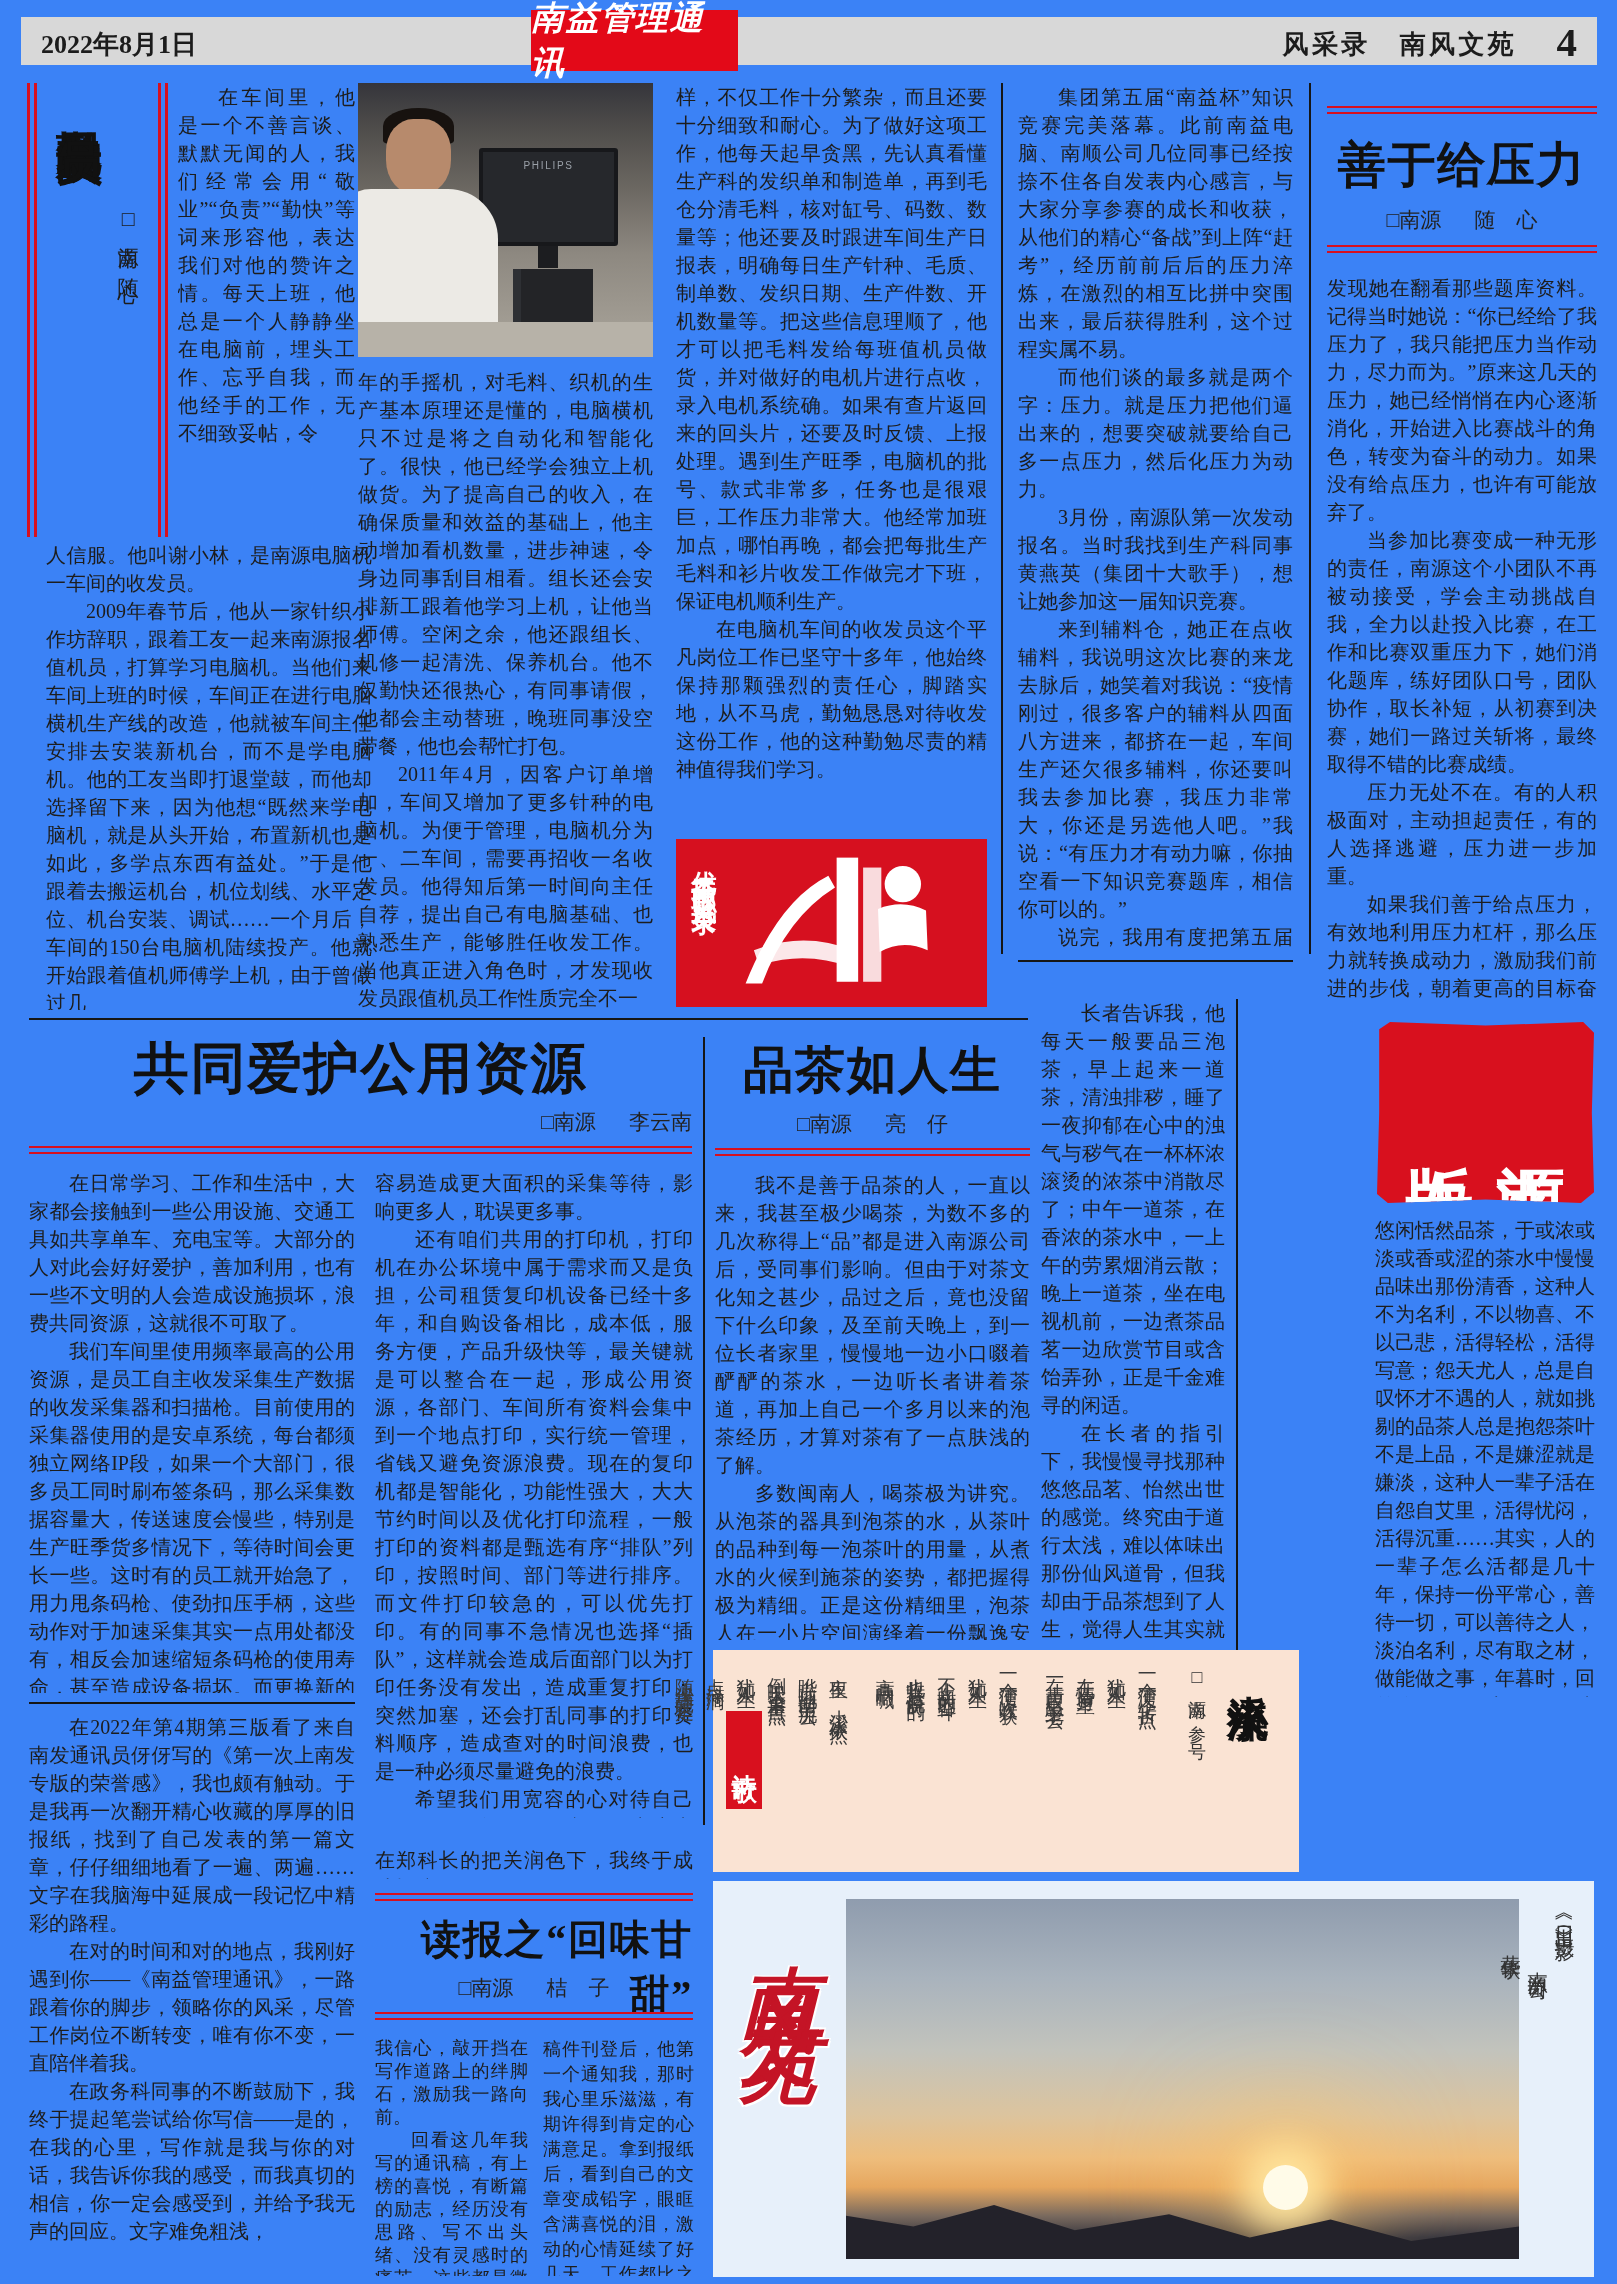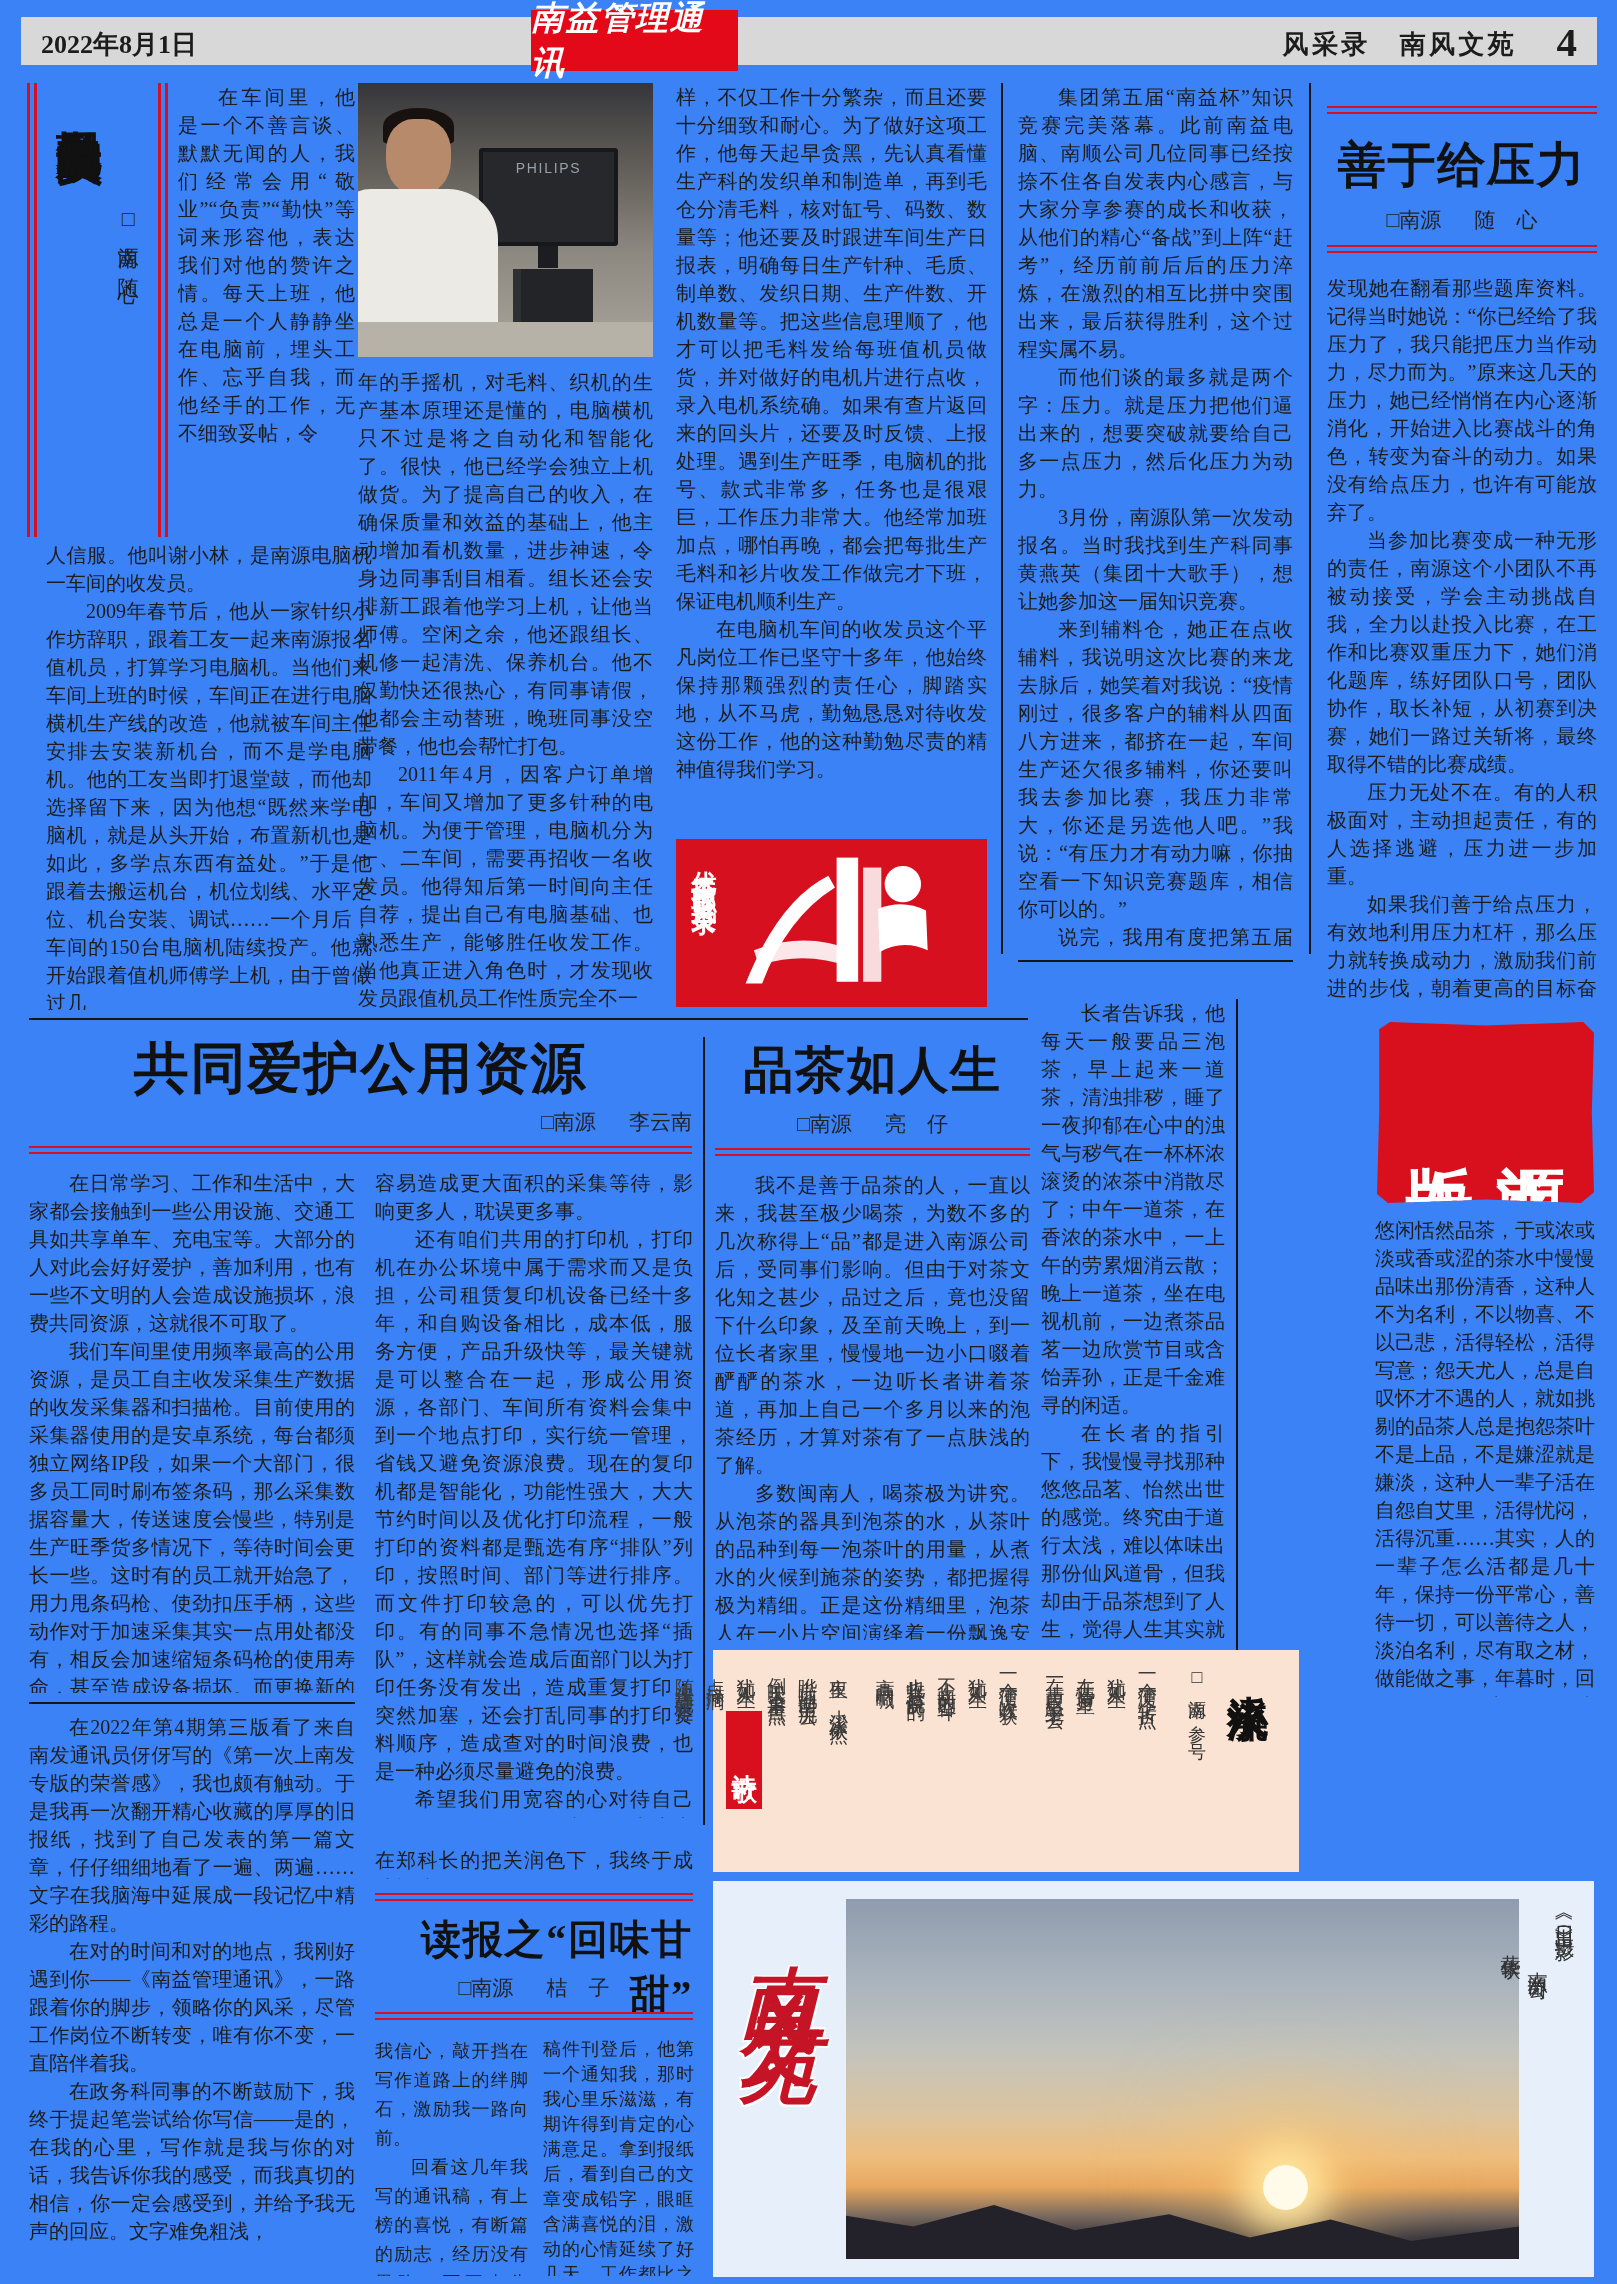--- a/index.html
+++ b/index.html
@@ -21,21 +21,21 @@
   .byline{font-size:21px;color:#222;}
   .byline .gap{display:inline-block;width:28px;}
   
   .header-bar{left:21px;top:16.6px;width:1576px;height:48px;background:#d8d8d8;}
   .masthead-box{left:531px;top:10px;width:207px;height:61px;background:#e30918;color:#fff;
     display:flex;align-items:center;justify-content:center;font-size:33px;font-weight:bold;
     font-style:italic;letter-spacing:1.7px;}
   
   .photo-worker{background:linear-gradient(180deg,#35353b 0%,#4e4c4a 16%,#6b6761 38%,#8d8880 62%,#aba69c 100%);overflow:hidden;}
   .pw-monitor{position:absolute;right:35px;top:65px;width:139px;height:98px;background:#26282c;border:4.1px solid #17181b;border-radius:3.3px;display:flex;align-items:flex-start;justify-content:center;}
-  .pw-brand{color:#9aa0a8;font-size:14px;letter-spacing:1.7px;margin-top:8.3px;font-family:"Liberation Sans",sans-serif;}
+  .pw-brand{color:#9aa0a8;font-size:10px;letter-spacing:1.7px;margin-top:8.3px;font-family:"Liberation Sans",sans-serif;}
   .pw-stand{position:absolute;right:95px;top:163px;width:20px;height:21.6px;background:#1c1d20;}
   .pw-tower{position:absolute;right:60px;top:186px;width:80px;height:80px;background:#232427;border-left:8.3px solid #2e3034;}
   .pw-head{position:absolute;left:28px;top:36px;width:65px;height:76px;background:#b78a6c;border-radius:42% 42% 46% 46%;}
   .pw-hair{position:absolute;left:25px;top:25px;width:71px;height:36px;background:#17120f;border-radius:50% 50% 10% 10%;}
   .pw-shirt{position:absolute;left:-23px;top:106px;width:163px;height:171px;background:#eceae5;border-radius:36px 50px 0 0;}
   .pw-desk{position:absolute;left:0;bottom:0;width:100%;height:35px;background:#b7b2a8;}
   
   .stamp{background:var(--red);display:flex;padding:11.6px;gap:8.3px;}
   .stamp-label{color:#fff;font-size:25px;font-weight:bold;letter-spacing:5px;}
   
@@ -205,21 +205,21 @@
   <div class="abs body-txt" style="left:375px;top:1846px;width:318px;height:33px;">
     <p class="noindent">在郑科长的把关润色下，我终于成功投稿。</p>
   </div>
   <div class="abs hr2" style="left:375px;top:1893px;width:318px;"></div>
   <div class="abs headline" style="left:375px;top:1912px;width:318px;font-size:40px;text-align:right;">读报之“回味甘甜”</div>
   <div class="abs byline" style="left:375px;top:1974px;width:318px;text-align:center;">
     <span>□南源</span><span class="gap"></span>
     <span>桔　子</span>
   </div>
   <div class="abs hr2" style="left:375px;top:2012px;width:318px;"></div>
-  <div class="abs body-txt" style="left:375px;top:2037px;width:153px;height:239px;font-size:18px;line-height:29px;">
+  <div class="abs body-txt" style="left:375px;top:2037px;width:153px;height:239px;font-size:18px;line-height:23px;">
     <p class="noindent">我信心，敲开挡在写作道路上的绊脚石，激励我一路向前。</p>
     <p>回看这几年我写的通讯稿，有上榜的喜悦，有断篇的励志，经历没有思路、写不出头绪、没有灵感时的痛苦，这些都是微不足道的，只要自己努力的写作就是硕果累累的丰收，回味甘甜的感觉涌上心头，相信多年后，这回甘还会一直在。</p>
   </div>
   <div class="abs body-txt" style="left:543px;top:2037px;width:151px;height:239px;font-size:18px;line-height:25px;">
     <p class="noindent">稿件刊登后，他第一个通知我，那时我心里乐滋滋，有期许得到肯定的心满意足。拿到报纸后，看到自己的文章变成铅字，眼眶含满喜悦的泪，激动的心情延续了好几天，工作都比之前有干劲。虽然文章用的是笔名，但是这个小小的成就就给足了</p>
   </div>
 
   <div class="abs poem-box" style="left:713px;top:1650px;width:586px;height:222px;">
     <div class="abs poem-label v" style="left:13.3px;top:61px;width:36px;height:98px;">诗歌</div>
     <div class="abs v poem-lines" style="right:133px;top:13.3px;height:196px;">

